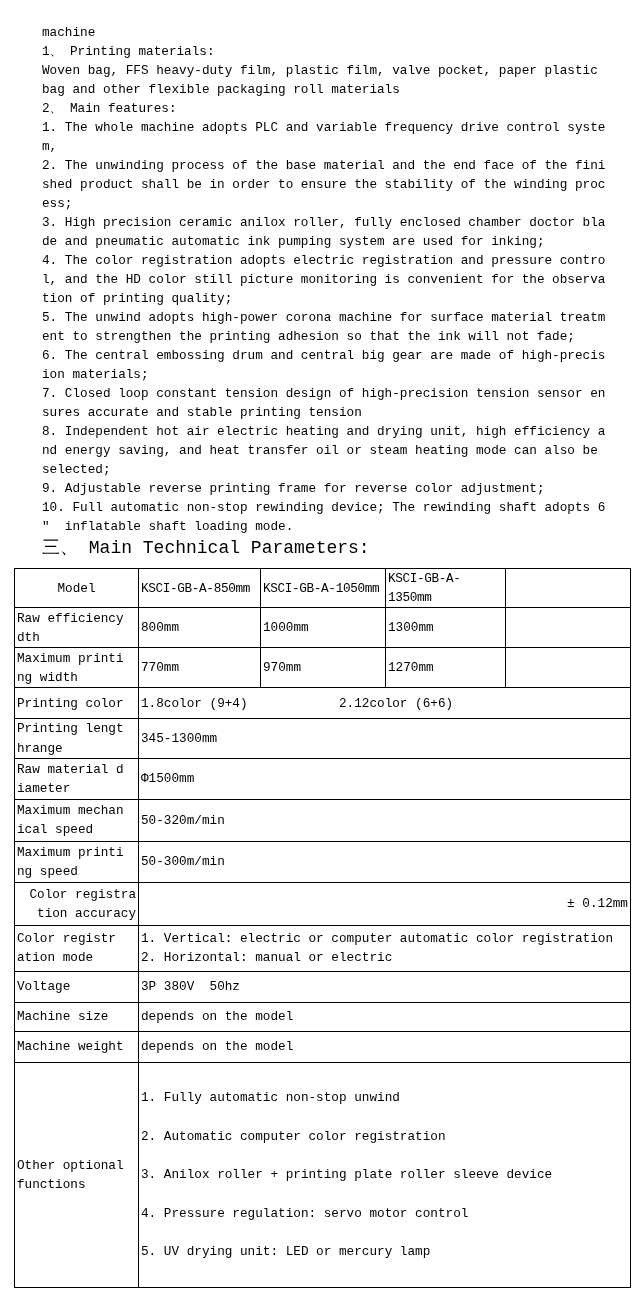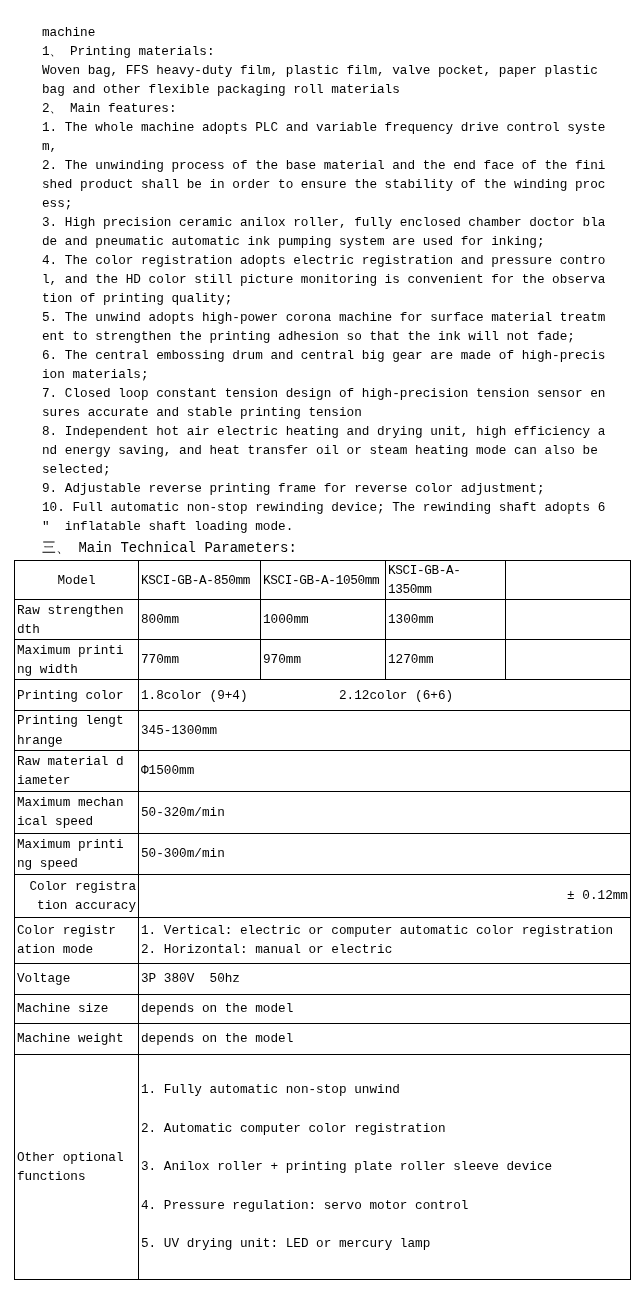--- a/index.html
+++ b/index.html
@@ -11,29 +11,30 @@
     font-size:12.7px;
     box-sizing:border-box;
     padding:23px 18px 0 42px;
     overflow:hidden;
   }
   .body-text{
     white-space:pre-wrap;
     line-height:19px;
   }
   .heading{
-    font-size:14px;
+    font-size:18px;
     line-height:24px;
     white-space:pre-wrap;
   }
   table.params{
     border-collapse:collapse;
     table-layout:fixed;
     width:616px;
     margin-left:-28px;
+    margin-top:8px;
     padding-left:12px;
   }
   table.params td{
     border:1px solid #000;
     vertical-align:middle;
     padding:0 2px;
     white-space:pre-wrap;
     line-height:19.2px;
     overflow:hidden;
   }
@@ -99,21 +100,21 @@
     </colgroup>
     <tbody>
         <tr>
           <td class="label center">Model</td>
           <td class="value model-cell">KSCI-GB-A-850mm</td>
           <td class="value model-cell">KSCI-GB-A-1050mm</td>
           <td class="value model-cell">KSCI-GB-A-1350mm</td>
           <td class="value model-cell"></td>
         </tr>
         <tr>
-          <td class="label">Raw strengthen
+          <td class="label">Raw efficiency
 dth</td>
           <td class="value">800mm</td>
           <td class="value">1000mm</td>
           <td class="value">1300mm</td>
           <td class="value"></td>
         </tr>
         <tr>
           <td class="label">Maximum printi
 ng width</td>
           <td class="value">770mm</td>

